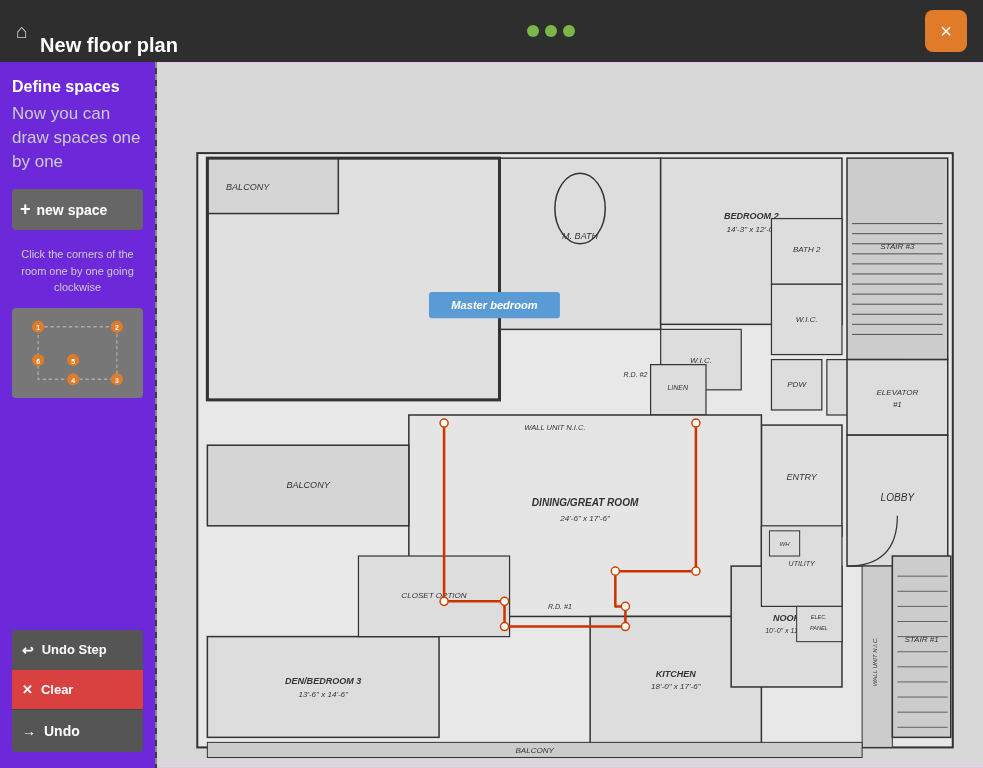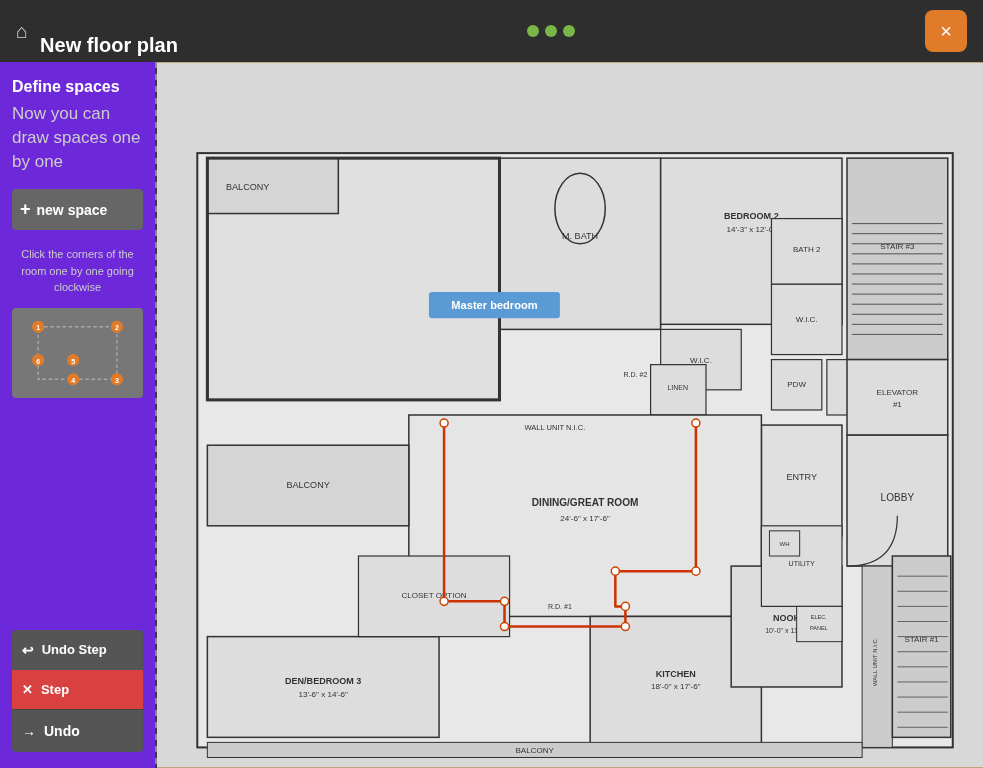--- a/index.html
+++ b/index.html
@@ -114,23 +114,24 @@
     
     #divider {
       width: 2px;
       background: repeating-linear-gradient(to bottom, #888 0px, #888 6px, transparent 6px, transparent 12px);
       flex-shrink: 0;
     }
 
     
     #floorplan-area {
       flex: 1;
-      background: #a16207;
+      background: #f0abfc;
       position: relative;
       overflow: hidden;
+      font-style: italic;
     }
     #floorplan-area svg {
       width: 100%;
       height: 100%;
     }
   </style>
 </head>
 <body>
 
 <div id="topbar">
@@ -184,21 +185,21 @@
       </svg>
     </div>
 
     <div id="sidebar-bottom">
       <button id="undo-btn">
         <span style="font-size:14px;">↩</span>
         <span>Undo Step</span>
       </button>
       <button id="clear-btn">
         <span>✕</span>
-        <span>Step</span>
+        <span>Clear</span>
       </button>
       <button id="ready-btn">
         <span>→</span>
         <span>Undo</span>
       </button>
     </div>
   </div>
 
   <div id="divider"></div>
 

